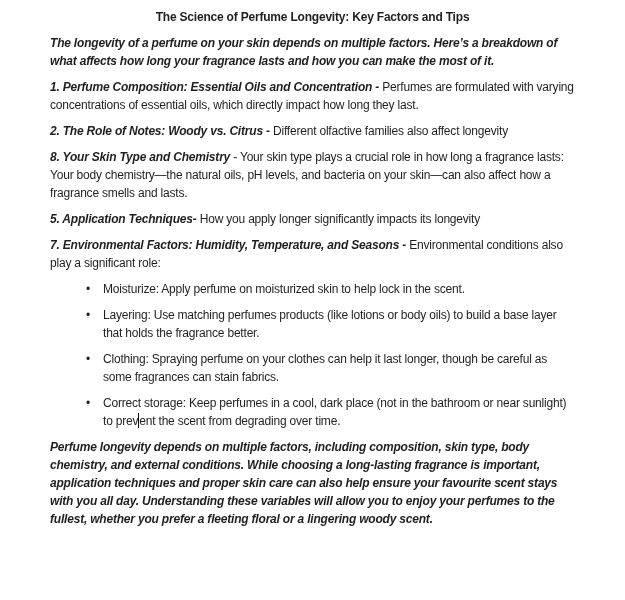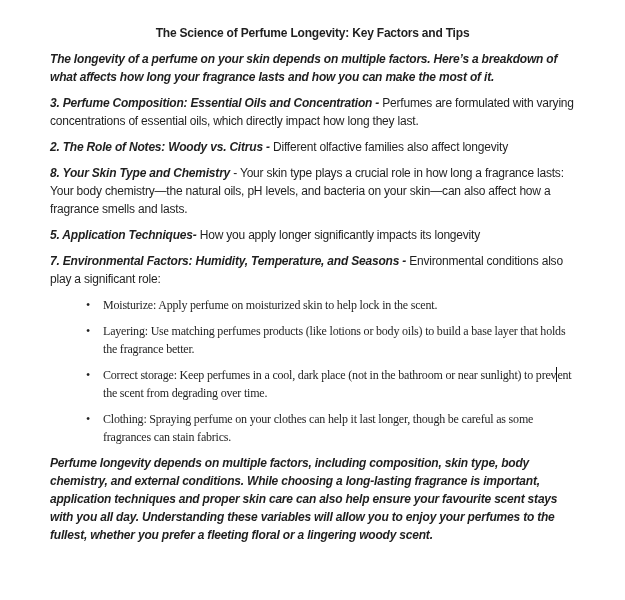--- a/index.html
+++ b/index.html
@@ -23,38 +23,37 @@
     letter-spacing: -0.2px;
     color: #1f1f1f;
     background: #ffffff;
     cursor: text;
   }
   .doc-title {
     font-size: 12px;
     line-height: 18px;
     font-weight: bold;
     text-align: center;
-    margin: 16px 0 8px 0;
+    margin: 0 0 8px 0;
   }
   .para {
     margin: 8px 0;
   }
   .bold {
     font-weight: bold;
     font-style: italic;
   }
   ul.tips {
     list-style: none;
     margin: 8px 0;
     padding: 0 0 0 53px;
   }
   ul.tips li {
     position: relative;
     margin: 0 0 8px 0;
-    font-family: Liberation Serif, serif;
   }
   ul.tips li::before {
     content: "\2022";
     position: absolute;
     left: -17px;
     top: 0;
     color: #1f1f1f;
   }
   .caret {
     display: inline-block;
@@ -67,34 +66,34 @@
 </style>
 </head>
 <body>
 
 <div class="page">
 
   <h1 class="doc-title">The Science of Perfume Longevity: Key Factors and Tips</h1>
 
   <p class="para bold">The longevity of a perfume on your skin depends on multiple factors. Here’s a breakdown of what affects how long your fragrance lasts and how you can make the most of it.</p>
 
-  <p class="para"><strong class="bold">3. Perfume Composition: Essential Oils and Concentration -</strong><span> Perfumes are formulated with varying concentrations of essential oils, which directly impact how long they last.</span></p>
+  <p class="para"><strong class="bold">1. Perfume Composition: Essential Oils and Concentration -</strong><span> Perfumes are formulated with varying concentrations of essential oils, which directly impact how long they last.</span></p>
 
   <p class="para"><strong class="bold">2. The Role of Notes: Woody vs. Citrus -</strong><span> Different olfactive families also affect longevity</span></p>
 
   <p class="para"><strong class="bold">8. Your Skin Type and Chemistry</strong><span> - Your skin type plays a crucial role in how long a fragrance lasts: Your body chemistry—the natural oils, pH levels, and bacteria on your skin—can also affect how a fragrance smells and lasts.</span></p>
 
 
   <p class="para"><strong class="bold">5. Application Techniques-</strong><span> How you apply longer significantly impacts its longevity</span></p>
 
   <p class="para"><strong class="bold">7. Environmental Factors: Humidity, Temperature, and Seasons -</strong><span> Environmental conditions also play a significant role:</span></p>
 
 
   <ul class="tips">
     <li><span>Moisturize: Apply perfume on moisturized skin to help lock in the scent.</span></li>
     <li><span>Layering: Use matching perfumes products (like lotions or body oils) to build a base layer that holds the fragrance better.</span></li>
+    <li><span>Clothing: Spraying perfume on your clothes can help it last longer, though be careful as some fragrances can stain fabrics.</span></li>
     <li><span>Correct storage: Keep perfumes in a cool, dark place (not in the bathroom or near sunlight) to prev</span><span class="caret"></span><span>ent the scent from degrading over time.</span></li>
-    <li><span>Clothing: Spraying perfume on your clothes can help it last longer, though be careful as some fragrances can stain fabrics.</span></li>
   </ul>
 
   <p class="para bold">Perfume longevity depends on multiple factors, including composition, skin type, body chemistry, and external conditions. While choosing a long-lasting fragrance is important, application techniques and proper skin care can also help ensure your favourite scent stays with you all day. Understanding these variables will allow you to enjoy your perfumes to the fullest, whether you prefer a fleeting floral or a lingering woody scent.</p>
 
 </div>
 
 </body></html>

